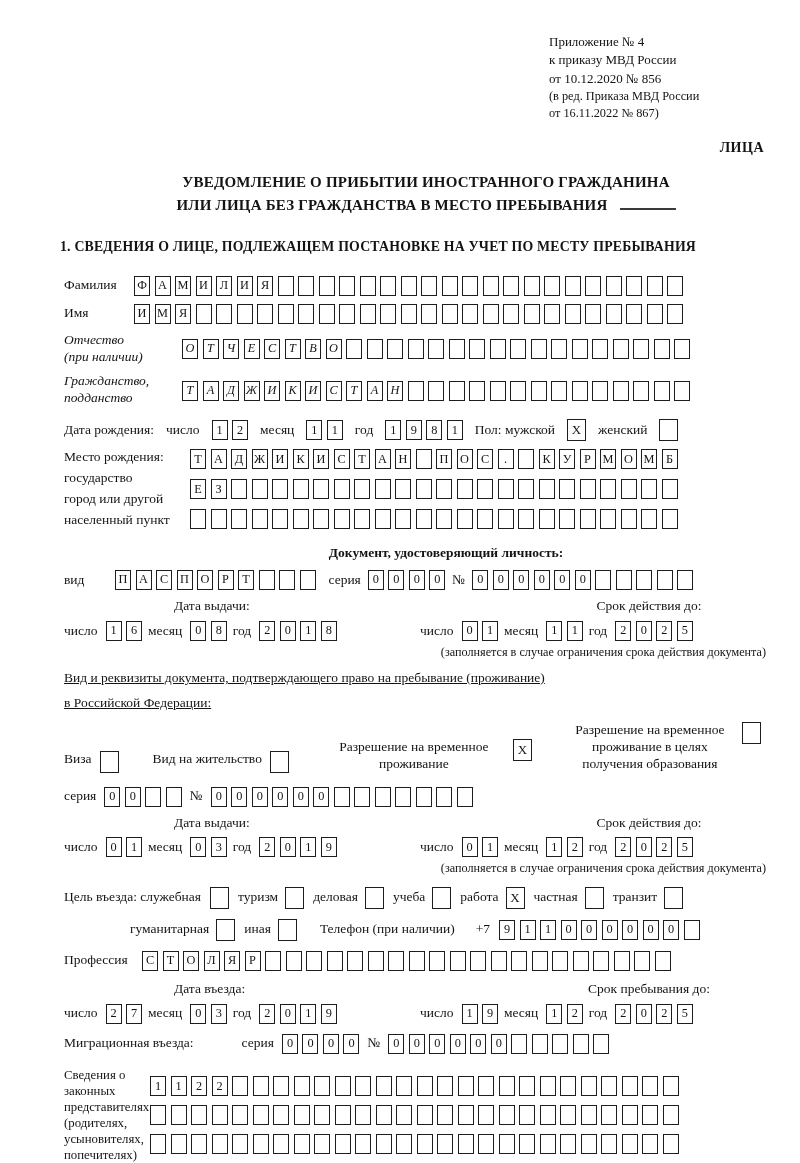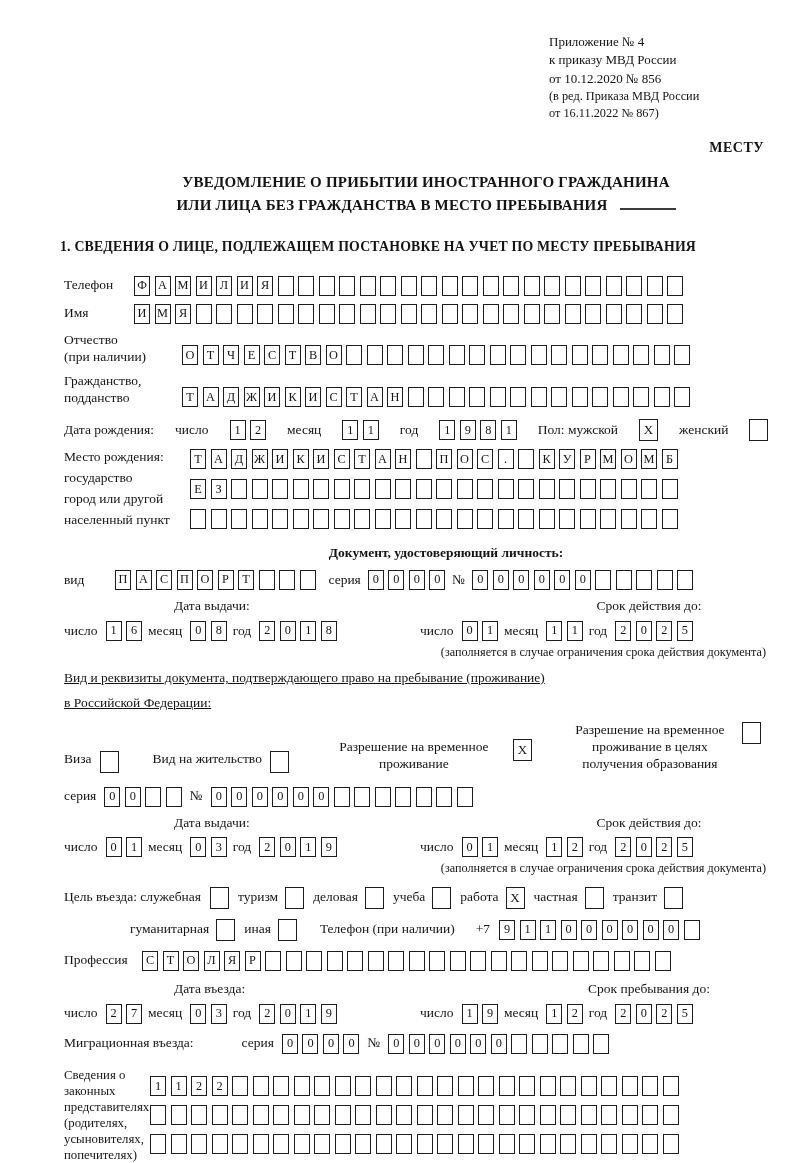--- a/index.html
+++ b/index.html
@@ -37,21 +37,21 @@
     width:19px; height:22px; flex:none;
     border:1.7px solid #1d1d1d;
     display:inline-flex; align-items:center; justify-content:center;
     font-size:13px;
   }
 
   .frow { display:flex; align-items:center; margin-bottom:8px; }
   .lbl { flex:none; }
   .w70 { width:70px; }
   .w118 { width:118px; }
-  .multiline-row { display:flex; align-items:flex-end; margin-bottom:8px; }
+  .multiline-row { display:flex; align-items:center; margin-bottom:8px;font-style:italic; }
   .multiline-row .cells { margin-top:1px; }
 
   
   .bp { display:flex; align-items:flex-start; margin-bottom:6px; }
   .bp-labels { width:126px; flex:none; }
   .bp-labels div { margin-bottom:4px; }
   .bp-rows .cells { margin-bottom:10px; display:flex; }
 
   
   .doc-head { text-align:center; font-weight:bold; margin:4px 0 8px 40px; font-size:13.5px; }
@@ -96,33 +96,33 @@
 
   <div class="hdr-wrap">
     <div class="hdr">
       <div>Приложение № 4</div>
       <div>к приказу МВД России</div>
       <div>от 10.12.2020 № 856</div>
       <div class="sub">(в ред. Приказа МВД России</div>
       <div class="sub">от 16.11.2022 № 867)</div>
     </div>
   </div>
-  <div class="forma">МЕСТУ</div>
+  <div class="forma">ЛИЦА</div>
 
   <div class="title">
     <div>УВЕДОМЛЕНИЕ О ПРИБЫТИИ ИНОСТРАННОГО ГРАЖДАНИНА</div>
     <div class="l2">
       <span>ИЛИ ЛИЦА БЕЗ ГРАЖДАНСТВА В МЕСТО ПРЕБЫВАНИЯ</span><span class="blank-line"></span>
     </div>
   </div>
 
   <div class="sect">1. СВЕДЕНИЯ О ЛИЦЕ, ПОДЛЕЖАЩЕМ ПОСТАНОВКЕ НА УЧЕТ ПО МЕСТУ ПРЕБЫВАНИЯ</div>
 
   <div class="frow">
-    <span class="lbl w70">Телефон</span>
+    <span class="lbl w70">Фамилия</span>
     <span class="cells">
         <span class="cell">Ф</span>
         <span class="cell">А</span>
         <span class="cell">М</span>
         <span class="cell">И</span>
         <span class="cell">Л</span>
         <span class="cell">И</span>
         <span class="cell">Я</span>
         <span class="cell"></span>
         <span class="cell"></span>
@@ -241,21 +241,21 @@
         <span class="cell"></span>
         <span class="cell"></span>
         <span class="cell"></span>
         <span class="cell"></span>
         <span class="cell"></span>
         <span class="cell"></span>
         <span class="cell"></span>
       </span>
   </div>
 
-  <div class="frow" style="margin-top:12px; gap:21px;">
+  <div class="frow" style="margin-top:12px; gap:12px;">
     <span>Дата рождения:</span>
     <span class="dl">число</span>
     <span class="cells">
         <span class="cell">1</span>
         <span class="cell">2</span>
       </span>
     <span class="dl">месяц</span>
     <span class="cells">
         <span class="cell">1</span>
         <span class="cell">1</span>

